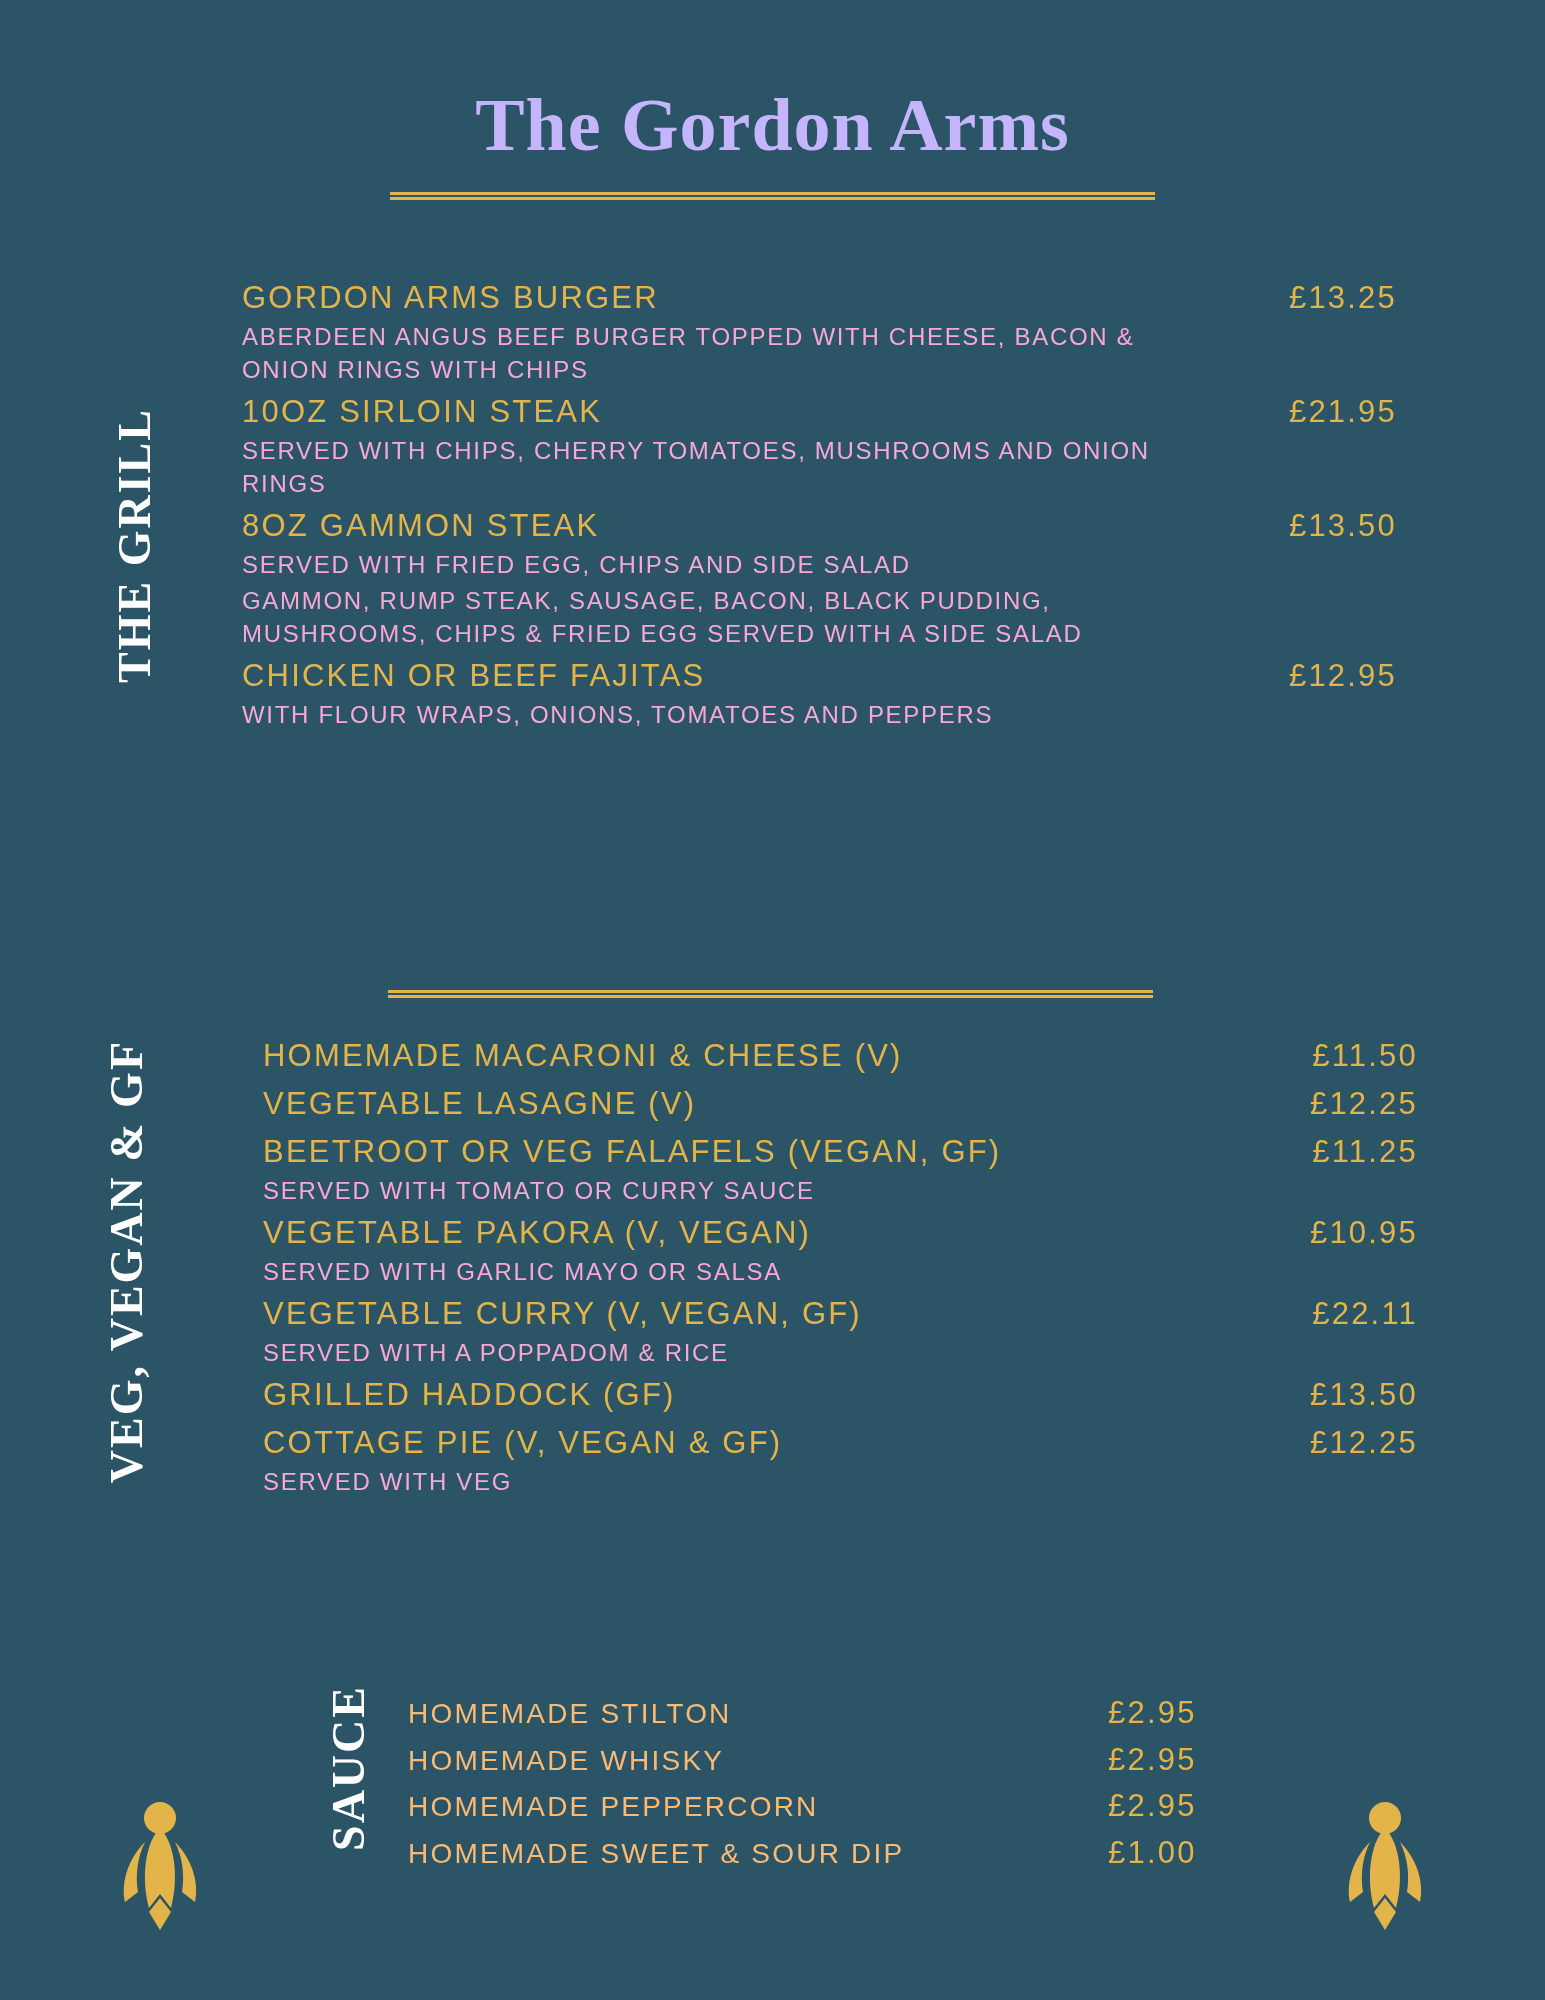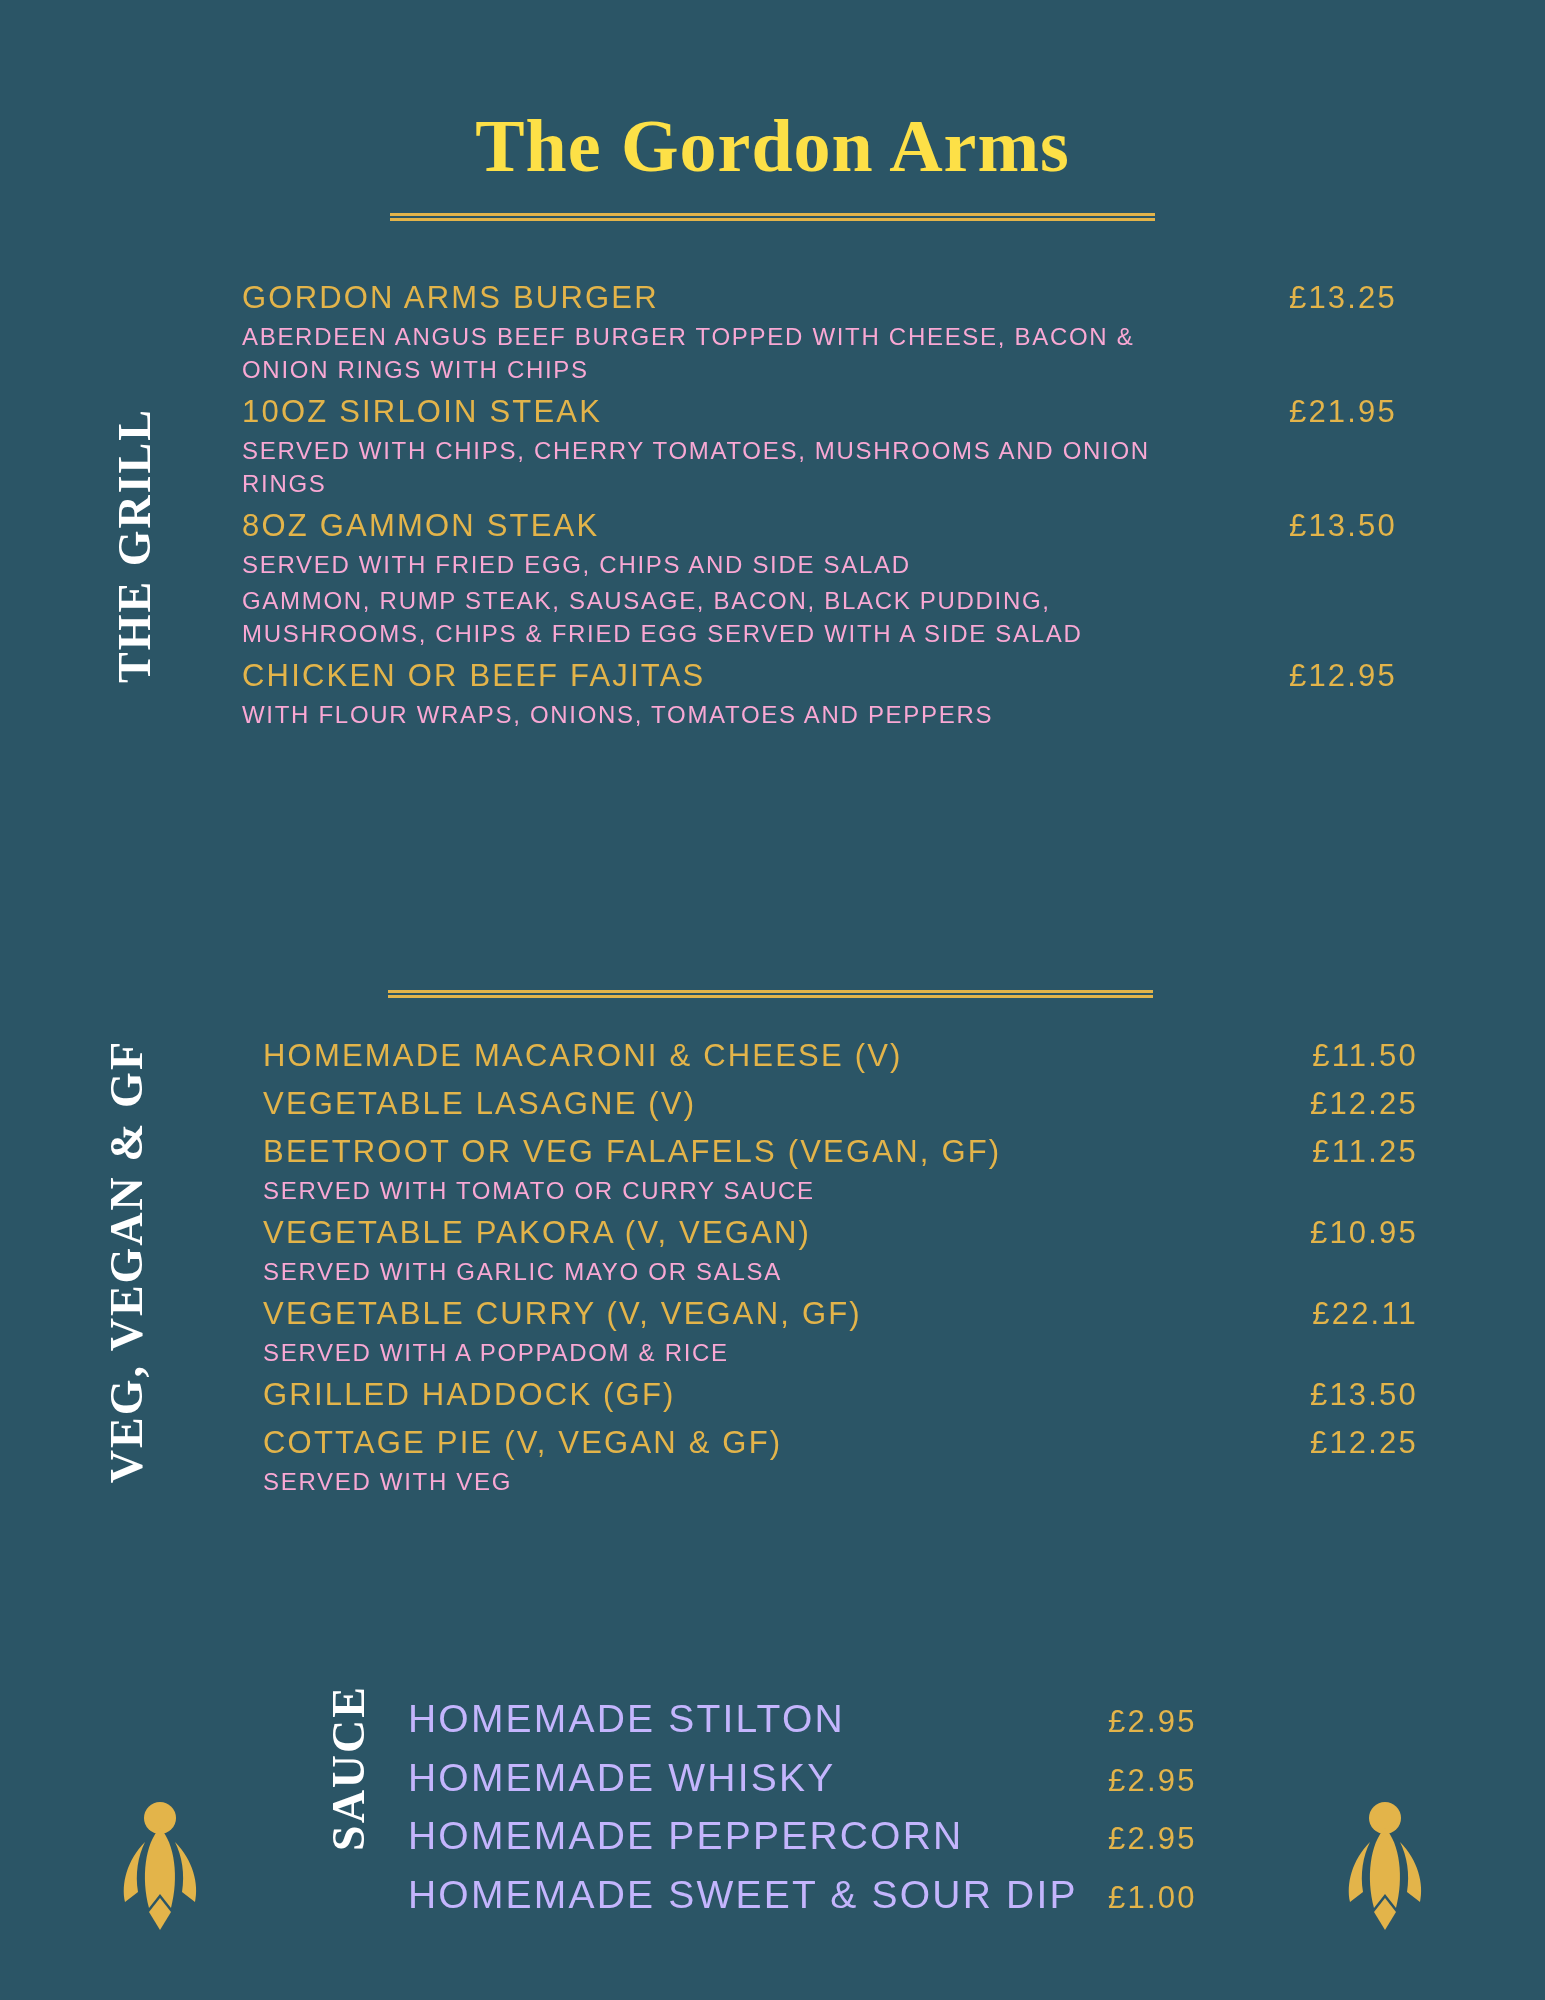--- a/index.html
+++ b/index.html
@@ -13,28 +13,27 @@
     position: relative;
     width: 1545px;
     height: 2000px;
     background: #2b5566;
     overflow: hidden;
   }
 
   
   .restaurant-title {
     text-align: center;
-    color: #fde047;
+    color: #c4b5fd;
     font-family: "Liberation Serif", serif;
     font-weight: bold;
     font-size: 74px;
     letter-spacing: 1px;
     padding-top: 88px;
     line-height: 1;
-    margin-top: 21px;
   }
   .divider {
     width: 765px;
     margin: 30px auto 0 auto;
     border-top: 3px solid #e3b44a;
     border-bottom: 3px solid #e3b44a;
     height: 8px;
   }
 
   
@@ -118,22 +117,22 @@
     left: 408px;
     top: 1690px;
     width: 855px;
   }
   .sauce-row {
     display: flex;
     align-items: baseline;
     justify-content: flex-start;
   }
   .sauce-name {
-    color: #c4b5fd;
-    font-size: 39px;
+    color: #fdba74;
+    font-size: 28px;
     letter-spacing: 2.2px;
     line-height: 1.5;
     width: 700px;
     white-space: nowrap;
   }
   .sauce-price {
     color: #e3b44a;
     font-size: 31px;
     letter-spacing: 2.2px;
     line-height: 1.5;

